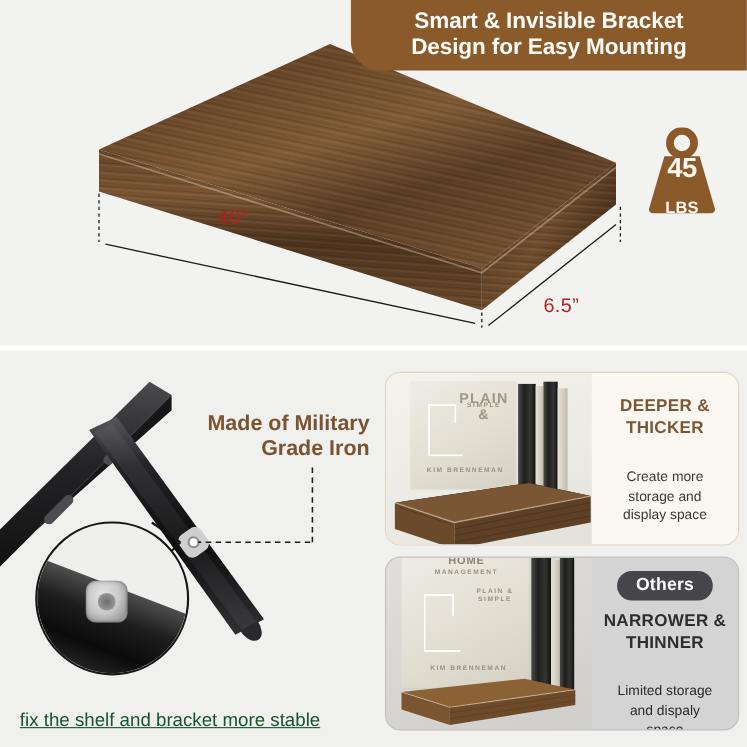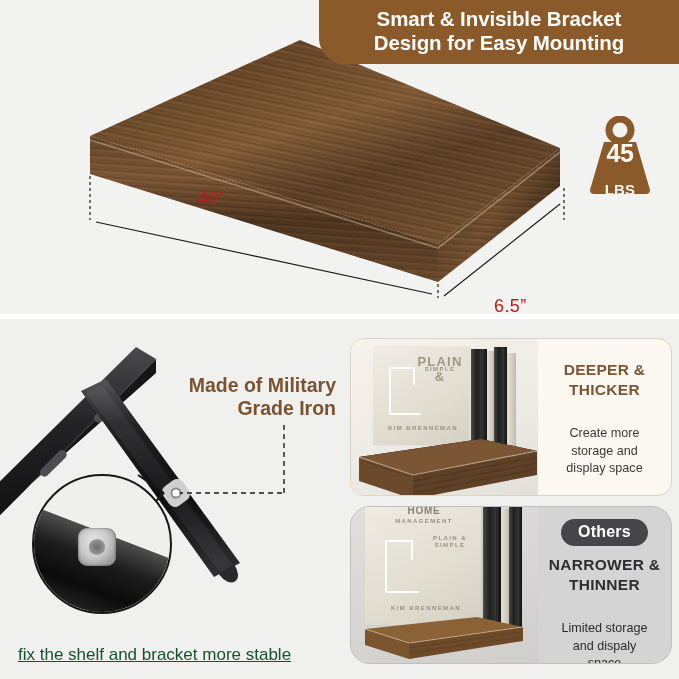--- a/index.html
+++ b/index.html
@@ -38,21 +38,21 @@
 
   
   #shelf-iso { position: absolute; left: 8px; top: 8px; width: 560px; height: 290px; }
 
   
   .dim-label {
     position: absolute; color: #b91c1c; font-size: 18px; font-weight: 400;
     letter-spacing: 0.4px; z-index: 5;
   }
   #dim-length { left: 198px; top: 188px; }
-  #dim-depth  { left: 494px; top: 268px; margin-top: 28px; }
+  #dim-depth  { left: 494px; top: 268px; }
 
   
   #weight-badge {
     position: absolute; left: 584px; top: 116px; width: 72px; height: 78px; z-index: 6;
   }
   #weight-badge .wnum {
     position: absolute; left: 0; top: 23px; width: 72px; text-align: center;
     color: #fdf7ef; font-size: 25px; font-weight: bold; letter-spacing: -0.5px;
   }
   #weight-badge .wunit {
@@ -330,21 +330,21 @@
       </div>
       <div class="textcol">
         <div class="big2" id="big-ours">DEEPER &amp;
 THICKER</div>
         <div class="small3" id="small-ours">Create more
 storage and
 display space</div>
       </div>
     </div>
 
-    <div class="compare-card" id="card-others" style="top:187px;border-radius:20px;">
+    <div class="compare-card" id="card-others" style="top:187px;">
       <div class="photo" id="photo-others">
         <div class="bookwhite" style="left:14px; top:-4px; width:116px; height:122px;"></div>
         <div class="chairart" style="left:34px; top:40px; width:34px; height:46px; border-top:none; border-right:none;"></div>
         <div class="chairart" style="left:34px; top:33px; width:28px; height:20px; border-bottom:none;"></div>
         <div class="booktitle bt3" style="left:30px; top:-2px; width:86px; color:#8a8274;">HOME</div>
         <div class="booktitle bt2" style="left:22px; top:11px; width:102px;">MANAGEMENT</div>
         <div class="booktitle bt2" style="left:74px; top:28px; width:50px;">PLAIN &amp;
 SIMPLE</div>
         <div class="booktitle bt2" style="left:30px; top:98px; width:90px;">KIM BRENNEMAN</div>
         <div class="bookdark" style="left:132px; top:-2px; width:18px; height:122px;"></div>

